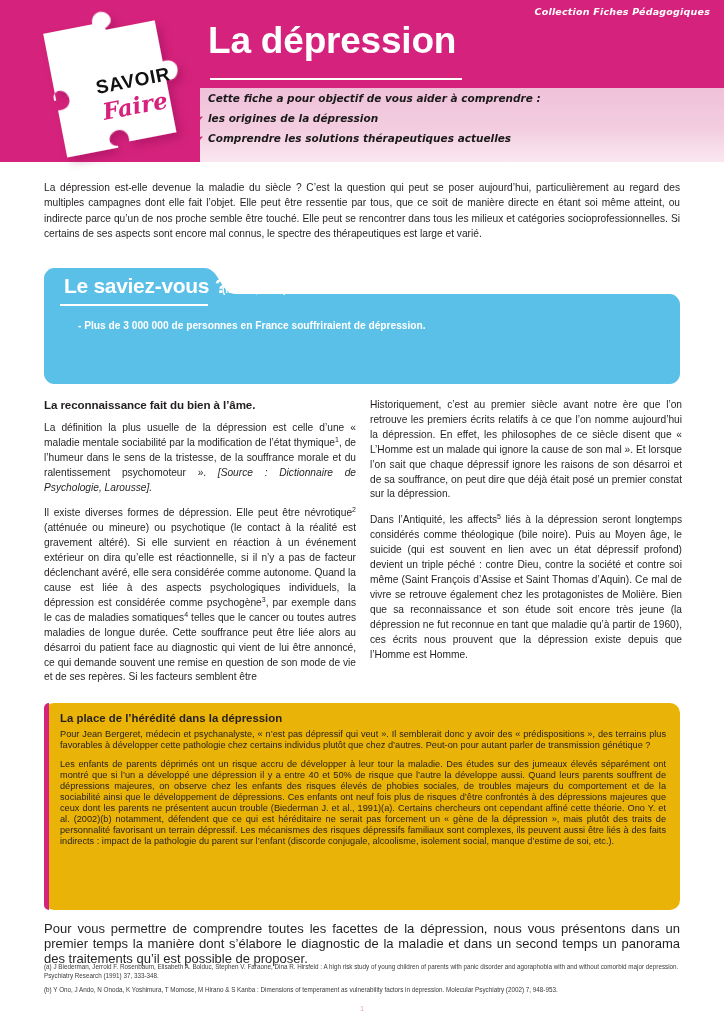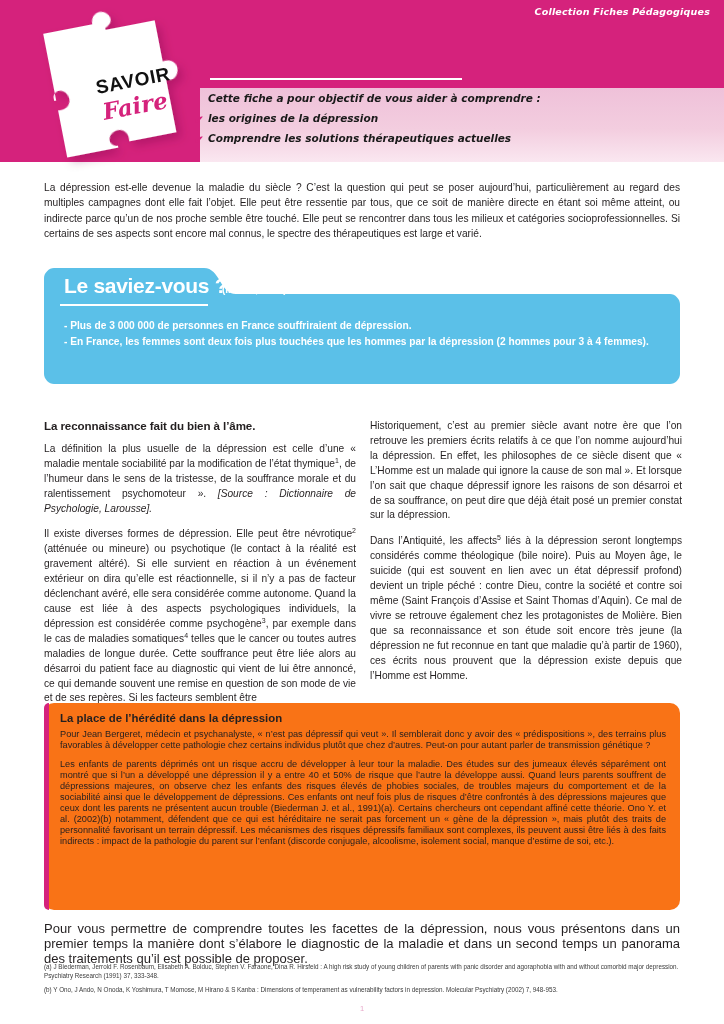--- a/index.html
+++ b/index.html
@@ -76,40 +76,40 @@
   }
   .blue-src{
     position:absolute;left:178px;top:16px;
     font-size:10px;font-weight:bold;color:#ffffff;
   }
   .blue-rule{position:absolute;left:16px;top:36px;width:148px;height:2px;background:#ffffff;}
   .blue-body{
     position:absolute;left:20px;top:50px;width:600px;
     font-size:10.2px;line-height:16px;font-weight:bold;color:#ffffff;
   }
-  .blue-body .bl{display:block;}
+  .blue-body .bl{display:block;margin-left:14px;}
 
   
   .col{position:absolute;top:398px;width:312px;
-    font-size:10.2px;line-height:14.9px;text-align:justify;color:#231f20;margin-top:21px;}
+    font-size:10.2px;line-height:14.9px;text-align:justify;color:#231f20;}
   .col.left{left:44px;}
   .col.right{left:370px;}
   .col h2{
     margin:0 0 8px 0;font-size:11.6px;font-weight:bold;text-align:left;
     letter-spacing:-.1px;
   }
   .col p{margin:0 0 11px 0;}
   .col p:last-child{margin-bottom:0;}
   .col .it{font-style:italic;}
   sup{font-size:7px;vertical-align:super;line-height:0;}
 
   
   .pink-box{
     position:absolute;left:44px;top:703px;width:636px;height:207px;
-    background:#f97316;border-radius:10px;box-sizing:border-box;
+    background:#eab308;border-radius:10px;box-sizing:border-box;
   }
   .pink-accent{
     position:absolute;left:0;top:0;width:5px;height:207px;
     background:#D5227C;border-radius:10px 0 0 10px;
   }
   .pink-inner{position:absolute;left:16px;top:9px;width:606px;}
   .pink-inner h2{
     margin:0 0 5px 0;font-size:11.4px;font-weight:bold;color:#231f20;
   }
   .pink-inner p{
@@ -136,20 +136,21 @@
 </head>
 <body>
 
 <div class="page">
 
   <div class="hdr-band-top"></div>
   <div class="hdr-band-bot"></div>
   <div class="hdr-left-pink"></div>
 
   <div class="collection">Collection Fiches Pédagogiques</div>
+  <div class="title">La dépression</div>
   <div class="title-rule"></div>
 
   <div class="obj-intro">Cette fiche a pour objectif de vous aider à comprendre :</div>
   <div class="obj-line l1">
     <span class="chk">✔</span>
     <span>les origines de la dépression</span>
   </div>
   <div class="obj-line l2">
     <span class="chk">✔</span>
     <span>Comprendre les solutions thérapeutiques actuelles</span>
@@ -197,21 +198,20 @@
         H626 C631,26 636,31 636,36
         V106 C636,111 631,116 626,116
         H10 C5,116 0,111 0,106
         V10 C0,5 5,0 10,0 Z"></path>
     </svg>
     <div class="blue-title">Le saviez-vous ?</div>
     <div class="blue-src">(INPES, 2005)</div>
     <div class="blue-rule"></div>
     <div class="blue-body">
       <span class="bl">- Plus de 3 000 000 de personnes en France souffriraient de dépression.</span>
-      <span class="bl">- En France, les femmes sont deux fois plus touchées que les hommes par la dépression (2 hommes pour 3 à 4 femmes).</span>
     </div>
   </div>
 
   <div class="col left">
     <h2>La reconnaissance fait du bien à l’âme.</h2>
     <p><span>La définition la plus usuelle de la dépression est celle d’une « maladie mentale sociabilité par la modification de l’état thymique</span><sup>1</sup><span>, de l’humeur dans le sens de la tristesse, de la souffrance morale et du ralentissement psychomoteur ». </span><span class="it">[Source : Dictionnaire de Psychologie, Larousse].</span></p>
     <p><span>Il existe diverses formes de dépression. Elle peut être névrotique</span><sup>2</sup><span> (atténuée ou mineure) ou psychotique (le contact à la réalité est gravement altéré). Si elle survient en réaction à un événement extérieur on dira qu’elle est réactionnelle, si il n’y a pas de facteur déclenchant avéré, elle sera considérée comme autonome. Quand la cause est liée à des aspects psychologiques individuels, la dépression est considérée comme psychogène</span><sup>3</sup><span>, par exemple dans le cas de maladies somatiques</span><sup>4</sup><span> telles que le cancer ou toutes autres maladies de longue durée. Cette souffrance peut être liée alors au désarroi du patient face au diagnostic qui vient de lui être annoncé, ce qui demande souvent une remise en question de son mode de vie et de ses repères. Si les facteurs semblent être</span></p>
   </div>
 
   <div class="col right">

